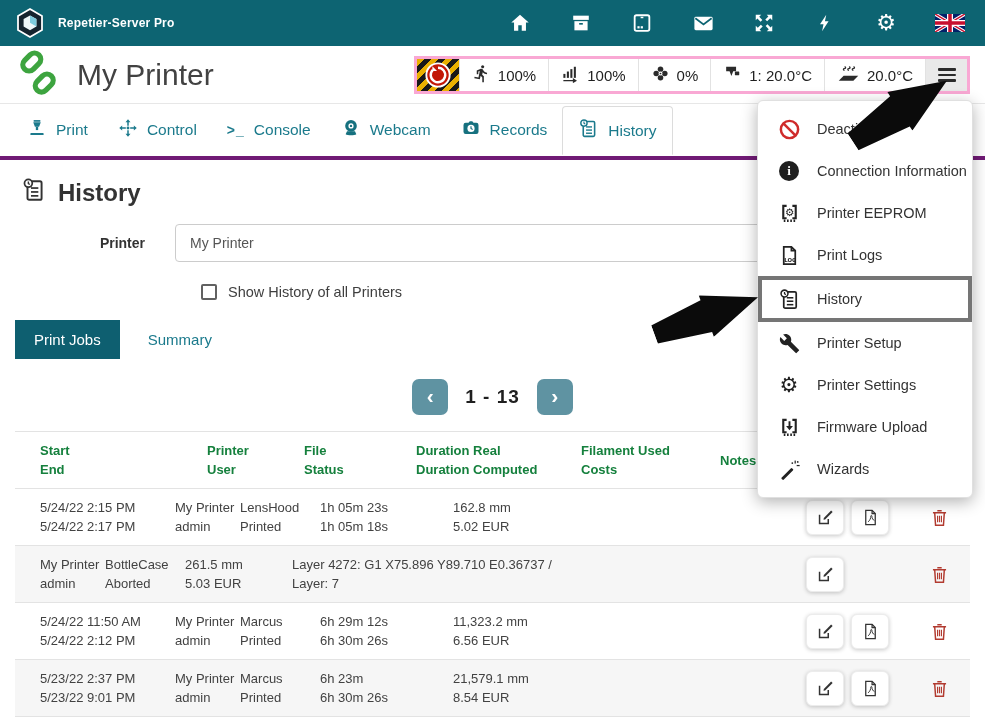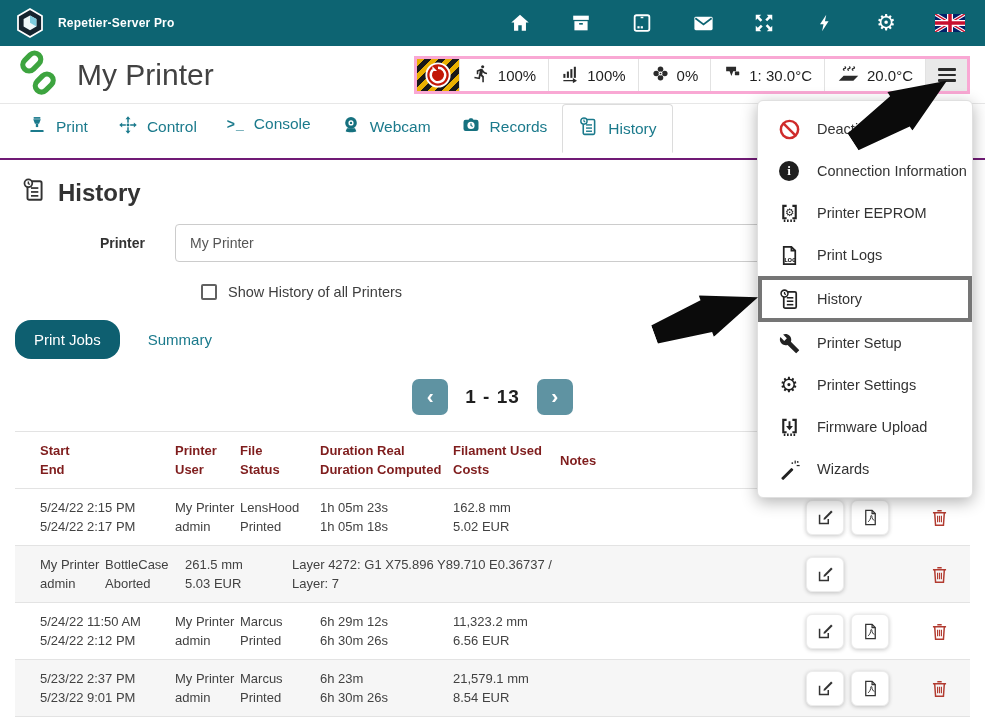--- a/index.html
+++ b/index.html
@@ -20,45 +20,45 @@
   .status-bar { position:absolute; right:15px; top:10px; height:38px; display:flex; align-items:stretch; border:3px solid #f9a8d4; background:#fff; }
   .chip { display:flex; align-items:center; gap:7px; padding:0 12px; border-left:1px solid #e2e2e2; font-size:15px; color:#1f1f1f; white-space:nowrap; }
   .chip:first-child { border-left:none; padding:0; }
   .estop { width:42px; height:100%; display:flex; align-items:center; justify-content:center;
     background:repeating-linear-gradient(135deg,#eab000 0 5px,#181818 5px 10px); cursor:pointer; }
   .burger-chip { background:#e9e9e9; width:42px; justify-content:center; cursor:pointer; }
   .burger { display:flex; flex-direction:column; gap:3px; }
   .burger span { width:18px; height:2.6px; background:#2b2b2b; border-radius:1px; }
 
   
-  .tabs { height:56px; display:flex; align-items:flex-start; padding:0 12px; border-bottom:2px solid #701a75; }
+  .tabs { height:56px; display:flex; align-items:center; padding:0 12px; border-bottom:4px solid #701a75; }
   .tab { display:flex; align-items:center; gap:9px; color:#1b7a8c; font-size:15.5px; padding:11px 15px; cursor:pointer; }
   .tab.active { border:1px solid #dcdcdc; border-bottom:1px solid #fff; border-radius:4px 4px 0 0; margin-bottom:-1px; background:#fff; }
   .term-glyph { font-weight:700; font-size:14px; letter-spacing:1px; color:#1b7a8c; }
 
   
   main { padding:0 15px; }
   .history-heading { display:flex; align-items:center; gap:11px; font-size:24px; font-weight:700; color:#333; margin:17px 0 0 6px; }
   .form-row { display:flex; align-items:center; margin-top:15px; }
   .form-label { width:160px; text-align:right; font-weight:700; font-size:14px; color:#333; padding-right:30px; }
   .select { width:730px; height:38px; border:1px solid #ccc; border-radius:4px; display:flex; align-items:center; padding:0 14px; font-size:14px; color:#555; cursor:pointer; background:#fff; }
   .check-row { margin:22px 0 0 186px; display:flex; align-items:center; gap:11px; font-size:14.5px; color:#3f3f3f; }
   .checkbox { width:16px; height:16px; border:2px solid #616161; border-radius:2px; background:#fff; cursor:pointer; }
   .mode-row { margin-top:20px; display:flex; align-items:center; gap:28px; }
-  .btn-primary { background:#0e5f70; color:#fff; font-size:15px; padding:11px 19px; border-radius:16px; border:none; cursor:pointer; }
+  .btn-primary { background:#0e5f70; color:#fff; font-size:15px; padding:11px 19px; border-radius:0; border:none; cursor:pointer; }
   .btn-link { color:#1b7a8c; font-size:15px; background:none; border:none; cursor:pointer; }
   .pagination { display:flex; justify-content:center; align-items:center; gap:17px; margin:20px 0 16px; }
   .page-btn { width:36px; height:36px; border-radius:7px; background:#5f93a2; color:#fff; border:none;
     display:flex; align-items:center; justify-content:center; font-size:21px; font-weight:700; cursor:pointer; padding-bottom:3px; }
   .page-range { font-size:19px; font-weight:700; color:#1f1f1f; letter-spacing:1px; }
 
   
   .table { border-top:1px solid #e3e3e3; }
   .trow { display:flex; align-items:flex-start; border-bottom:1px solid #e3e3e3; padding:9px 12px 9px 25px; font-size:13px; color:#424242; line-height:19px; }
-  .trow.header { font-weight:700; color:#7f1d1d; font-size:13px; }
+  .trow.header { font-weight:700; color:#15803d; font-size:13px;gap:32px; }
   .trow.alt { background:#f6f6f6; }
   .c1{width:135px;} .c2{width:65px;} .c3{width:80px;} .c4{width:133px;} .c5{width:107px;}
   .c6{flex:1; padding-right:6px;} .c7{width:152px; display:flex; gap:7px; align-items:center; align-self:center;}
   .c6.center, .c7.center { align-self:center; }
   .icon-btn { width:38px; height:35px; background:#fff; border:1px solid #ececec; border-radius:6px;
     box-shadow:0 1px 4px rgba(0,0,0,.22); display:flex; align-items:center; justify-content:center; cursor:pointer; }
   .trash-btn { margin-left:auto; margin-right:8px; background:none; border:none; cursor:pointer; display:flex; }
 
   
   .menu { position:absolute; left:757px; top:100px; width:216px; background:#fff; border:1px solid #e0e0e0;
@@ -192,21 +192,21 @@
         </span>
         <span>0%</span>
       </div>
       <div class="chip">
         <span>
           <svg viewBox="0 0 24 24" width="19" height="19" fill="#2b2b2b">
             <path d="M4 3.5h12.5V9h-3.6l-2.3 6-2.3-6H4z"></path>
               <rect x="15" y="9.5" width="5.5" height="4.6" rx="0.6"></rect>
           </svg>
         </span>
-        <span>1: 30.0°C</span>
+        <span>1: 20.0°C</span>
       </div>
       <div class="chip">
         <span>
           <svg viewBox="0 0 26 22" width="23" height="20">
             <path d="M8.5 3c1.8 0 1.8 2 0 2s-1.8 2 0 2M13.5 3c1.8 0 1.8 2 0 2s-1.8 2 0 2M18.5 3c1.8 0 1.8 2 0 2s-1.8 2 0 2" fill="none" stroke="#2b2b2b" stroke-width="1.3"></path>
             <path d="M2 18.5l5.5-5.5H24l-5.5 5.5z" fill="#2b2b2b"></path>
           </svg>
         </span>
         <span>20.0°C</span>
       </div>

